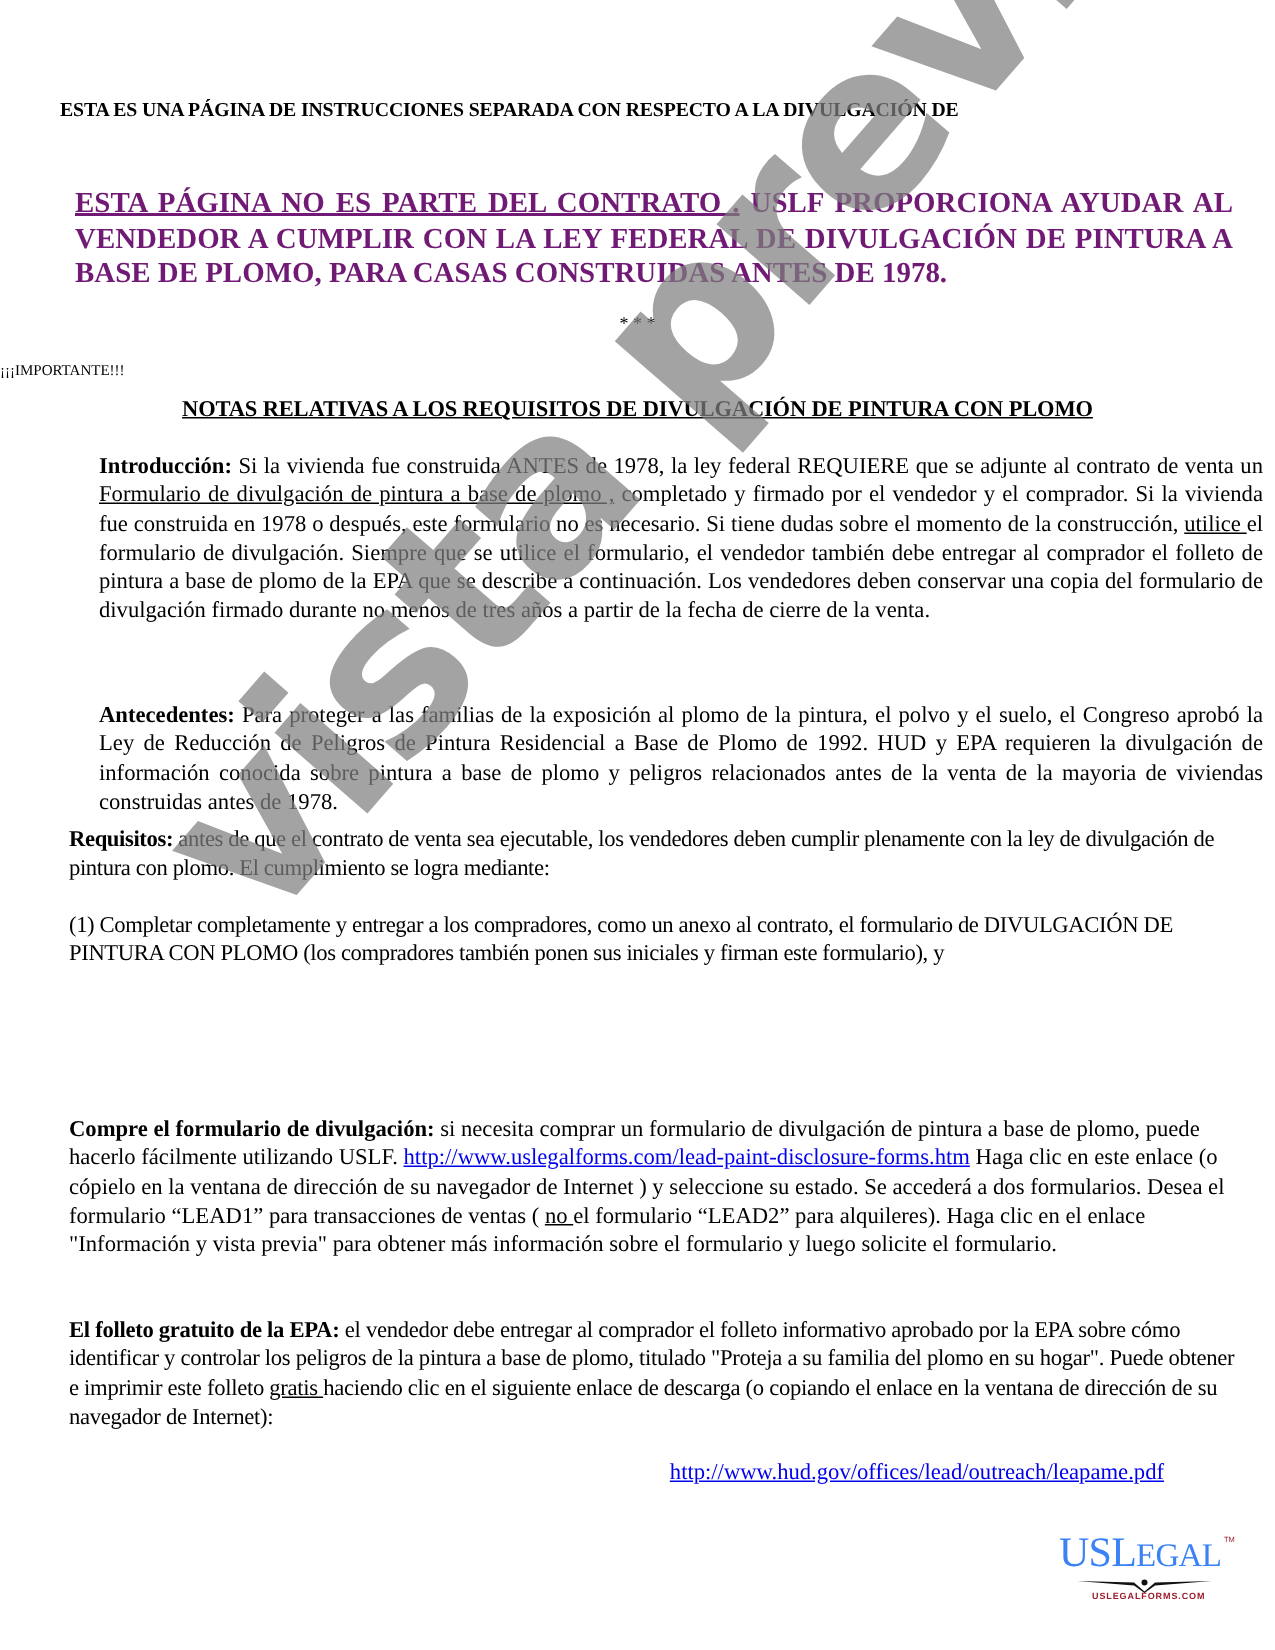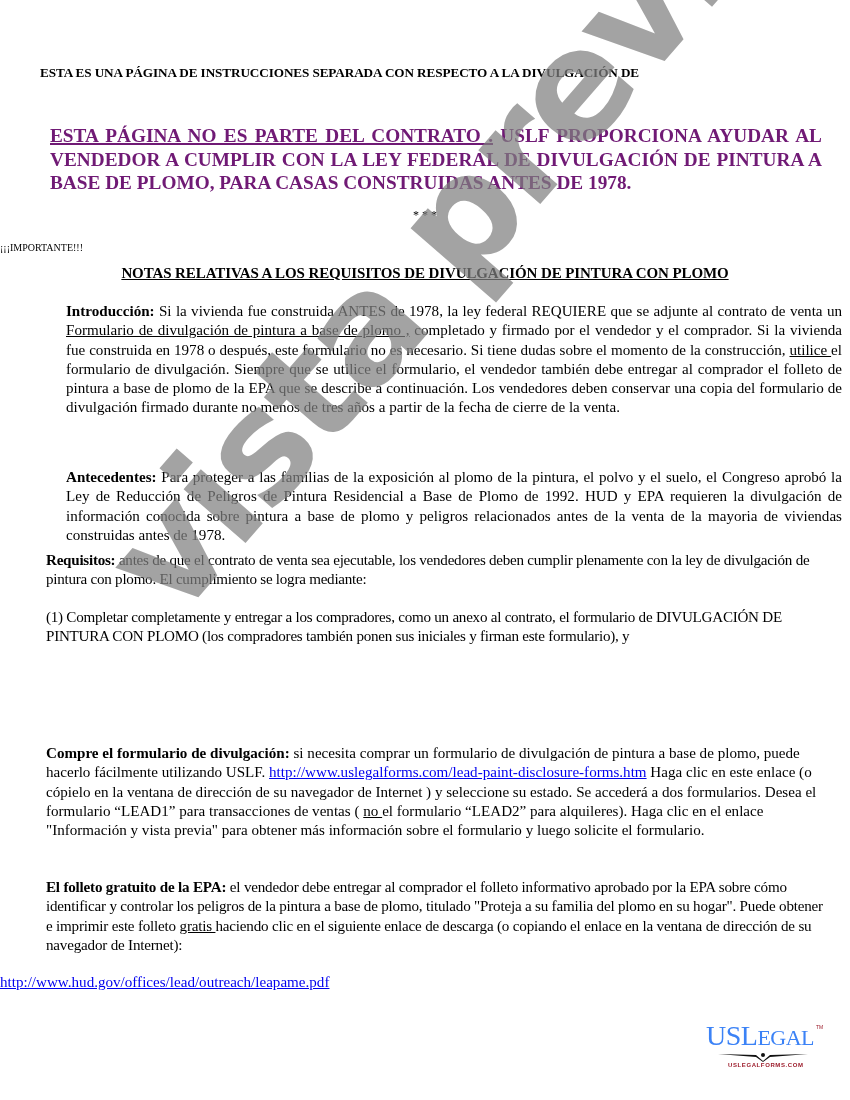--- a/index.html
+++ b/index.html
@@ -28,21 +28,21 @@
       letter-spacing: -0.1px;
     }
     .para {
       position: absolute; left: 46px; width: 776px;
       font-size: 15.1px; line-height: 19.3px;
     }
     .just { text-align: justify; margin-left: 20px; }
     .para b { font-weight: bold; text-align: right; }
     .u { text-decoration: underline; }
     a.link { color: #1a0dab; color: #0000ee; text-decoration: underline; }
-    .hudlink { position: absolute; left: 0; width: 776px; top: 974px; text-align: left; font-size: 15.1px; }
+    .hudlink { position: absolute; left: 0; width: 776px; top: 974px; text-align: right; font-size: 15.1px; }
     .watermark {
       position: absolute; left: 80px; top: 540px;
       transform-origin: 0 0; transform: rotate(-49deg);
       font-family: "DejaVu Sans", "Liberation Sans", sans-serif; font-weight: bold;
       font-size: 150px; letter-spacing: -4px;
       color: rgba(128,128,128,0.72); white-space: nowrap; pointer-events: none;
       line-height: 1;
     }
     .logo { position: absolute; left: 706px; top: 1022px; width: 118px; height: 50px; }
     .logo-word {

